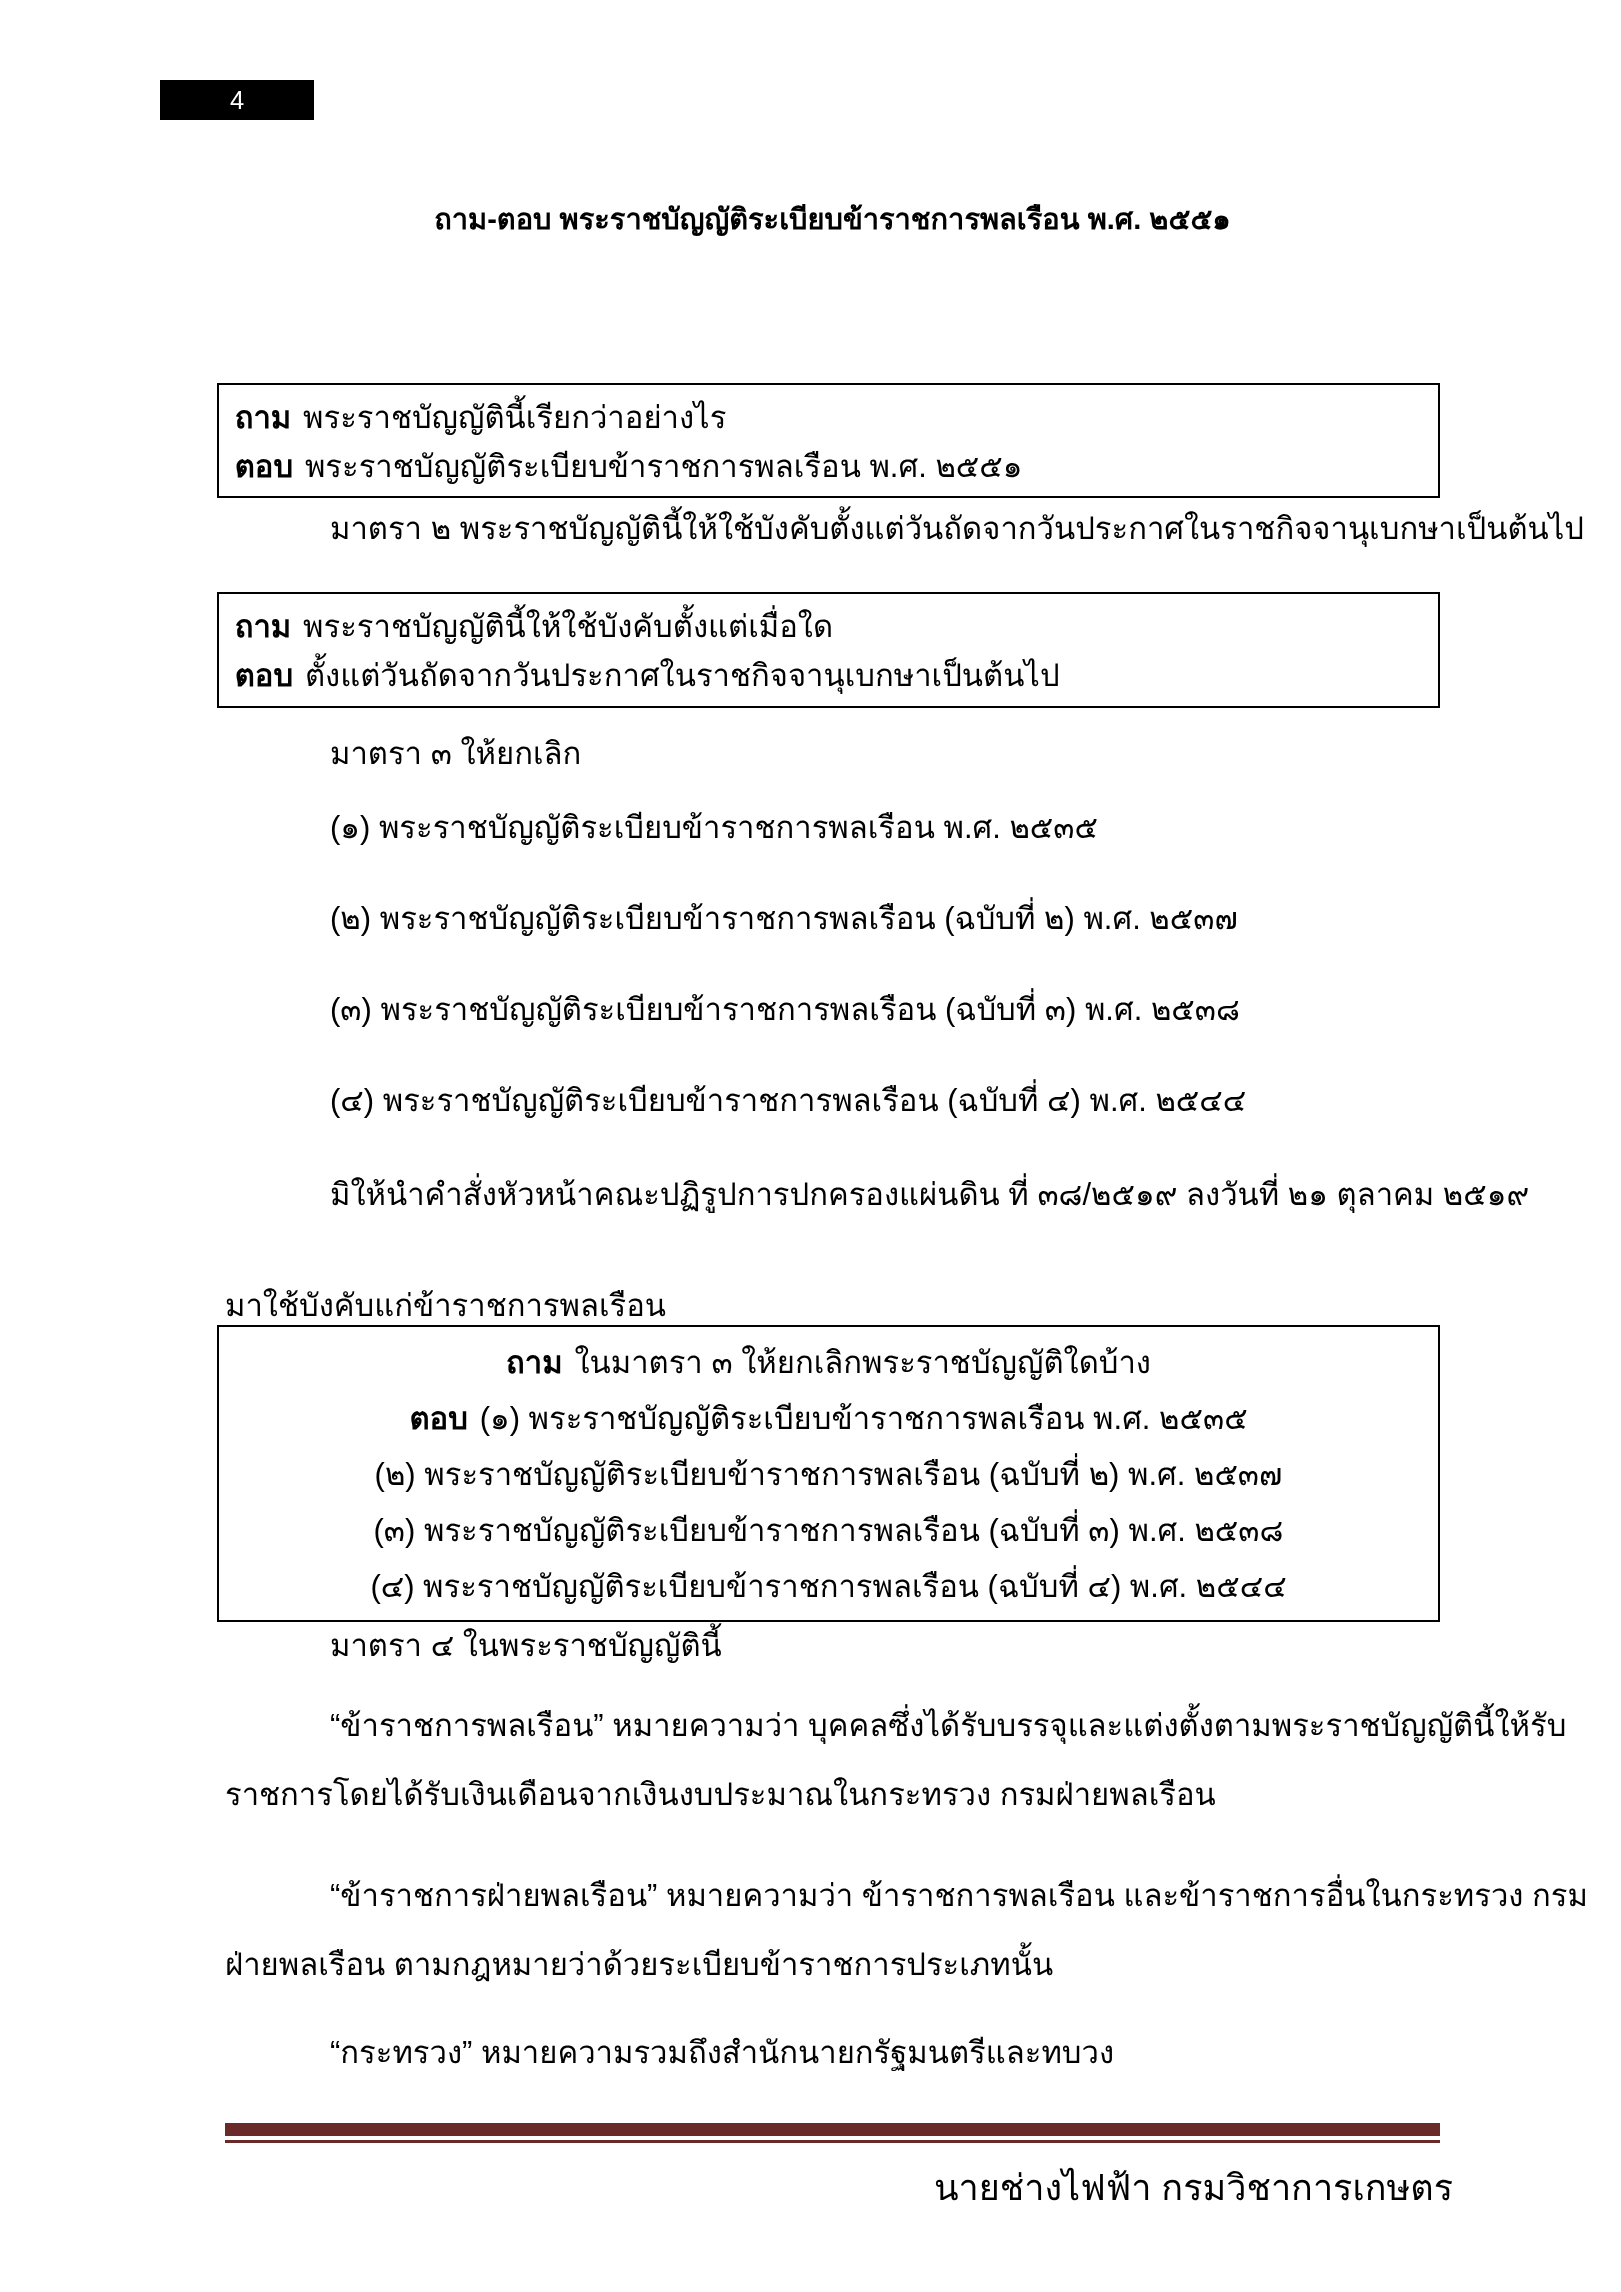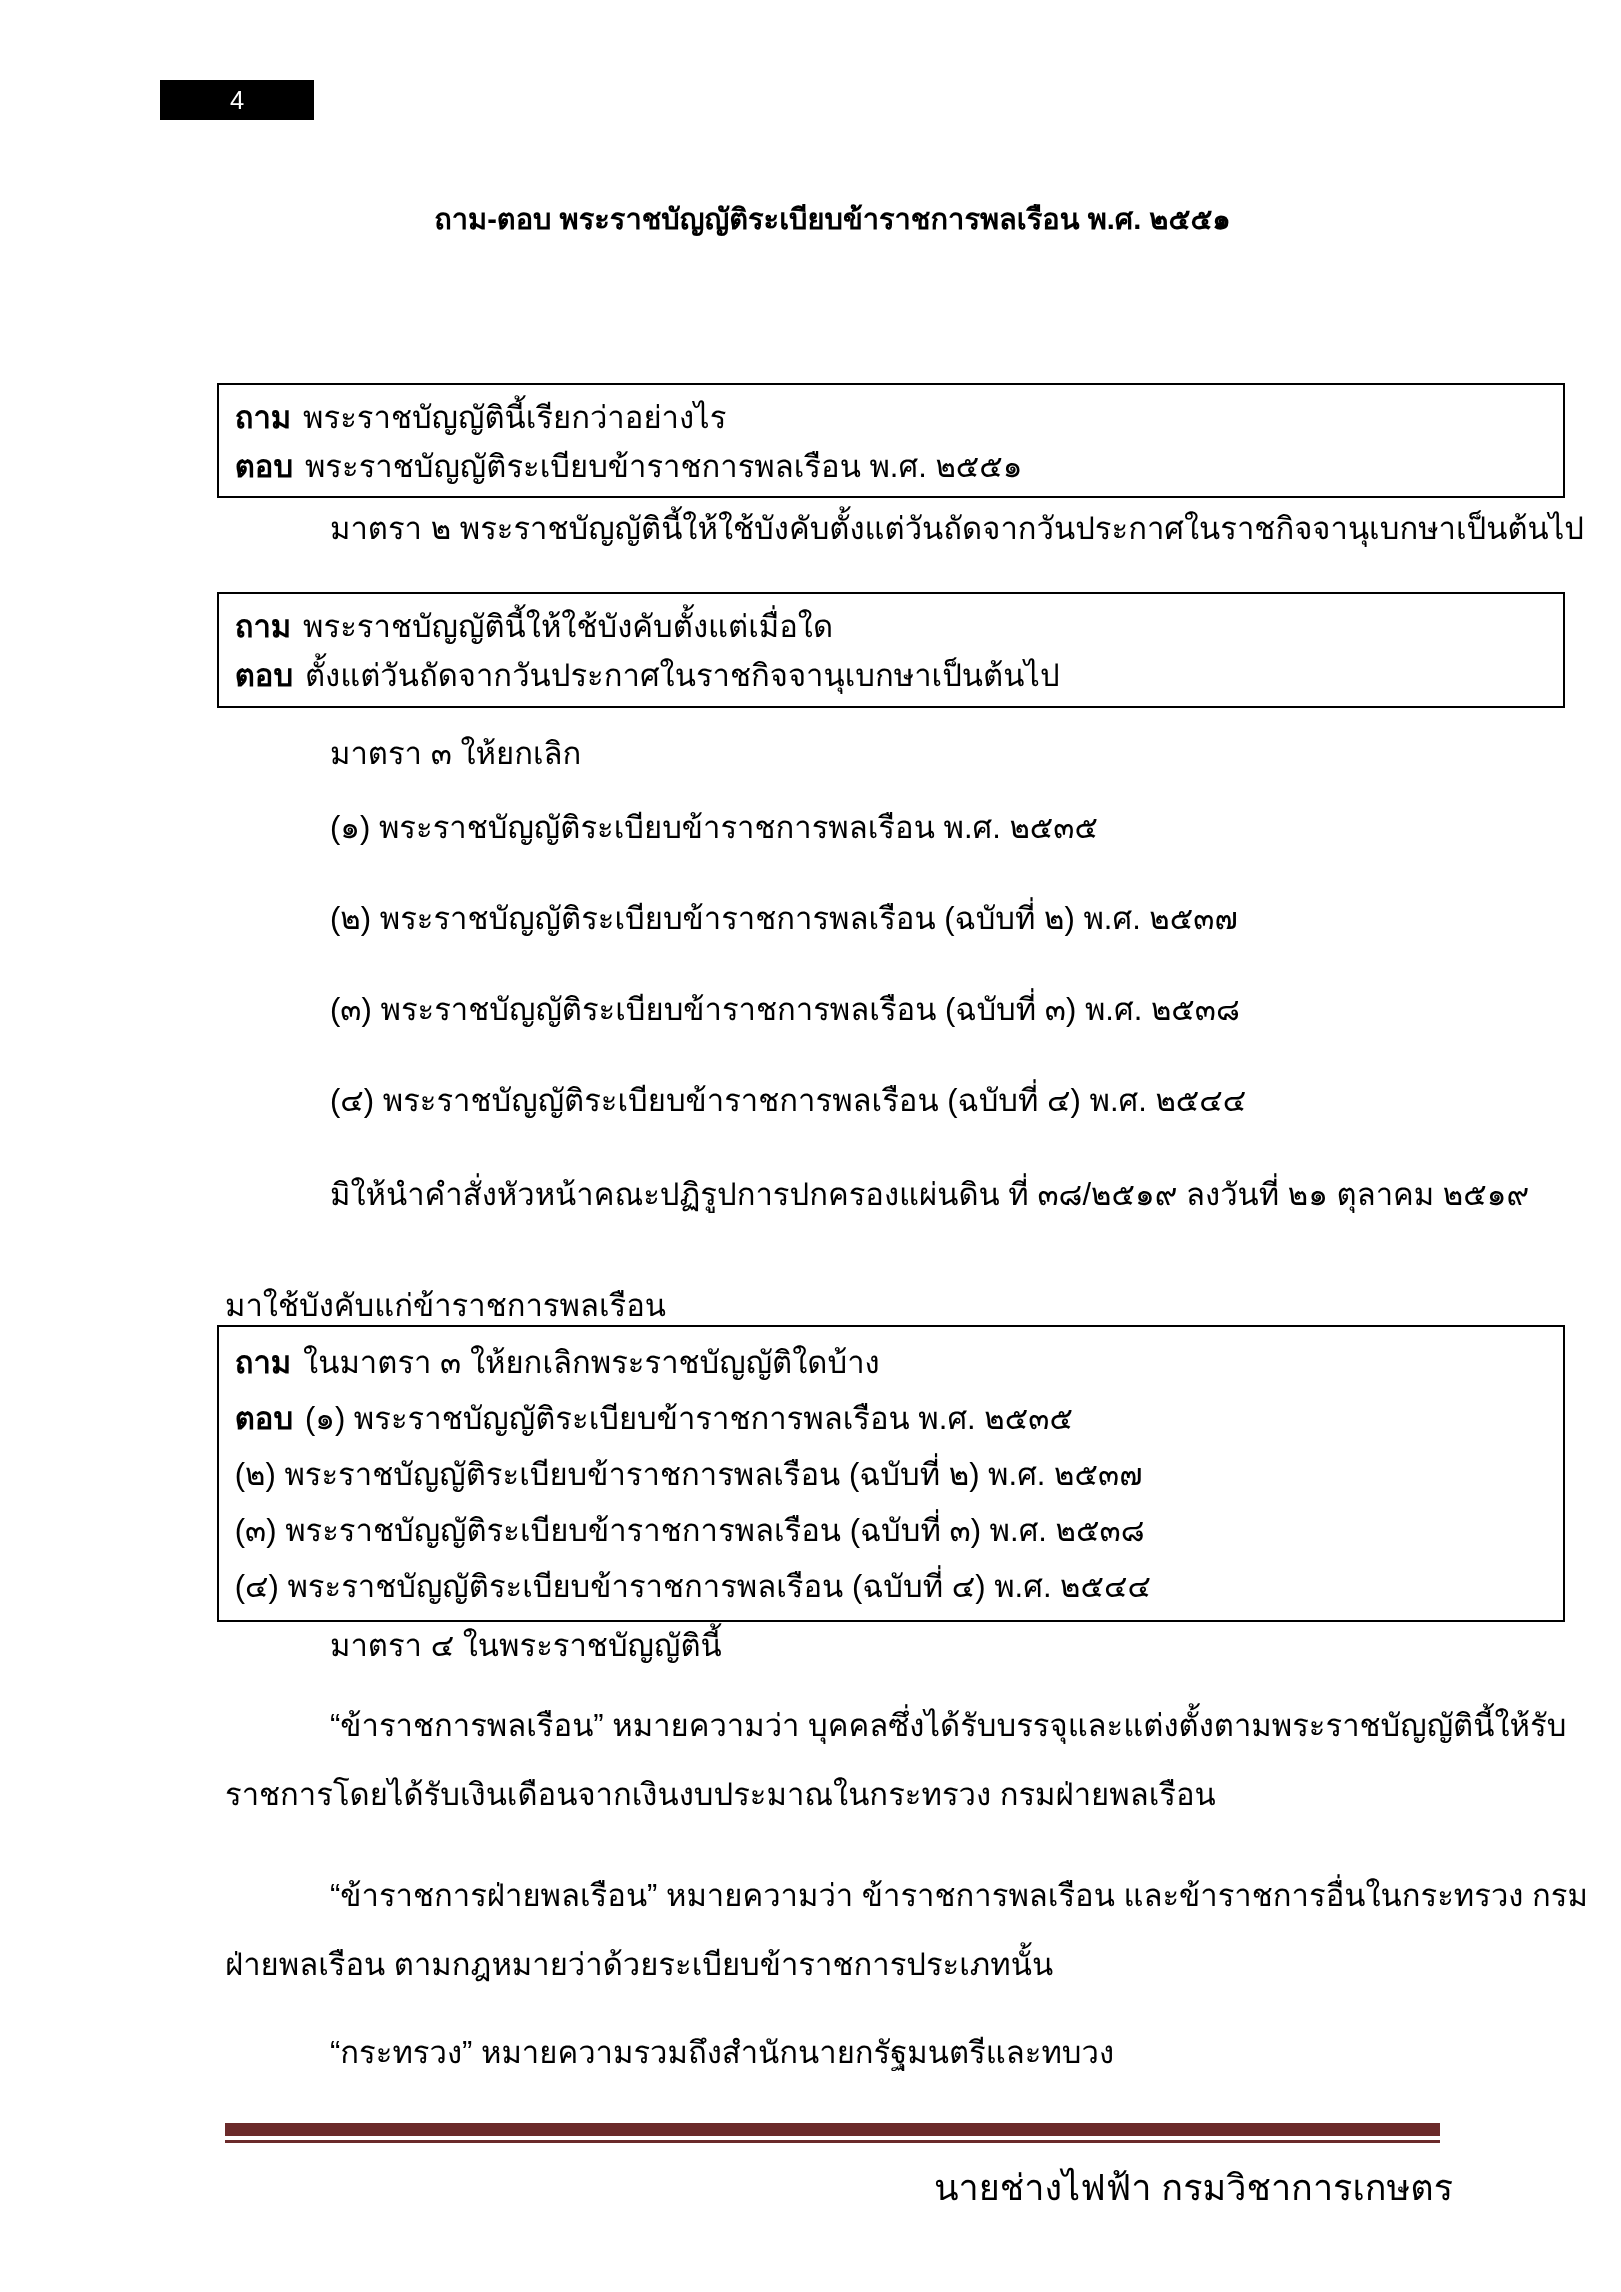--- a/index.html
+++ b/index.html
@@ -18,28 +18,28 @@
     left:160px; top:80px; width:154px; height:40px;
     background:#000000; color:#ffffff;
     display:flex; align-items:center; justify-content:center;
     font-size:25.5px;
   }
   .doc-title {
     left:225px; top:196px; width:1215px;
     text-align:center; font-weight:bold; font-size:29px;
   }
   .qa-box {
-    left:217px; width:1348px;
+    left:217px; width:1223px;
     border:2.9px solid #000000;
     box-sizing:border-box;
     padding:7.8px 15.7px;
     background:#ffffff;
   }
   .qa-box .qa-line { font-size:31px; line-height:49px; white-space:nowrap; }
-  .qa-box.tall .qa-line { line-height:56px; }
+  .qa-box.tall .qa-line { line-height:56px;text-align:center; }
   .qa-label { font-weight:bold; margin-right:11.8px; }
   .footer-rule-thick { height:12.7px; background:#6b2a2a; }
   .footer-rule-thin  { height:3.9px;  background:#6b2a2a; margin-top:3.9px; }
   .footer-credit {
     left:238px; top:2159px; width:1215px;
     text-align:right; font-size:36px;
   }
 </style>
 </head>
 <body>

